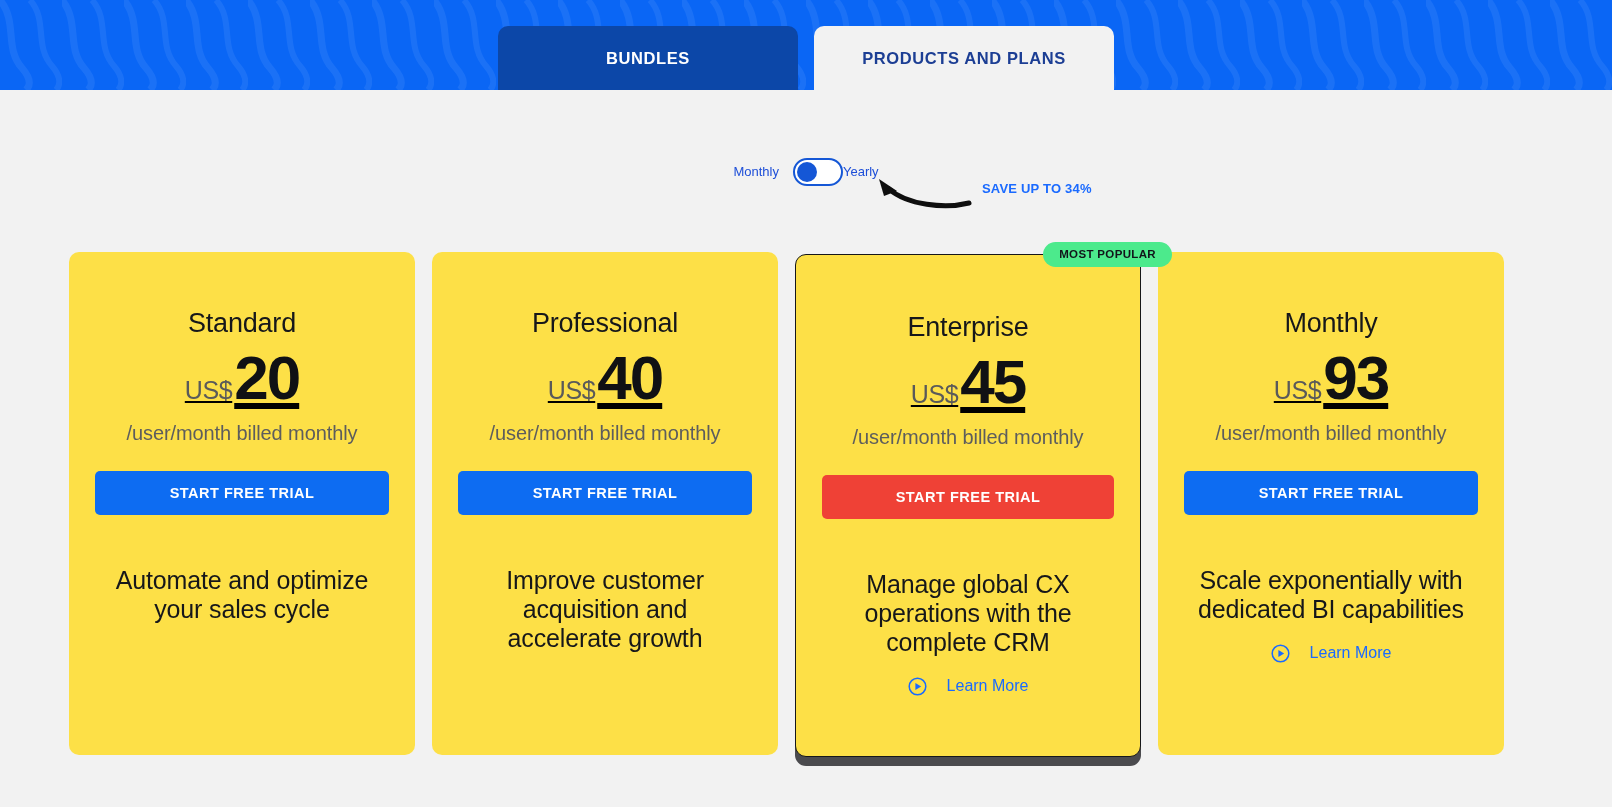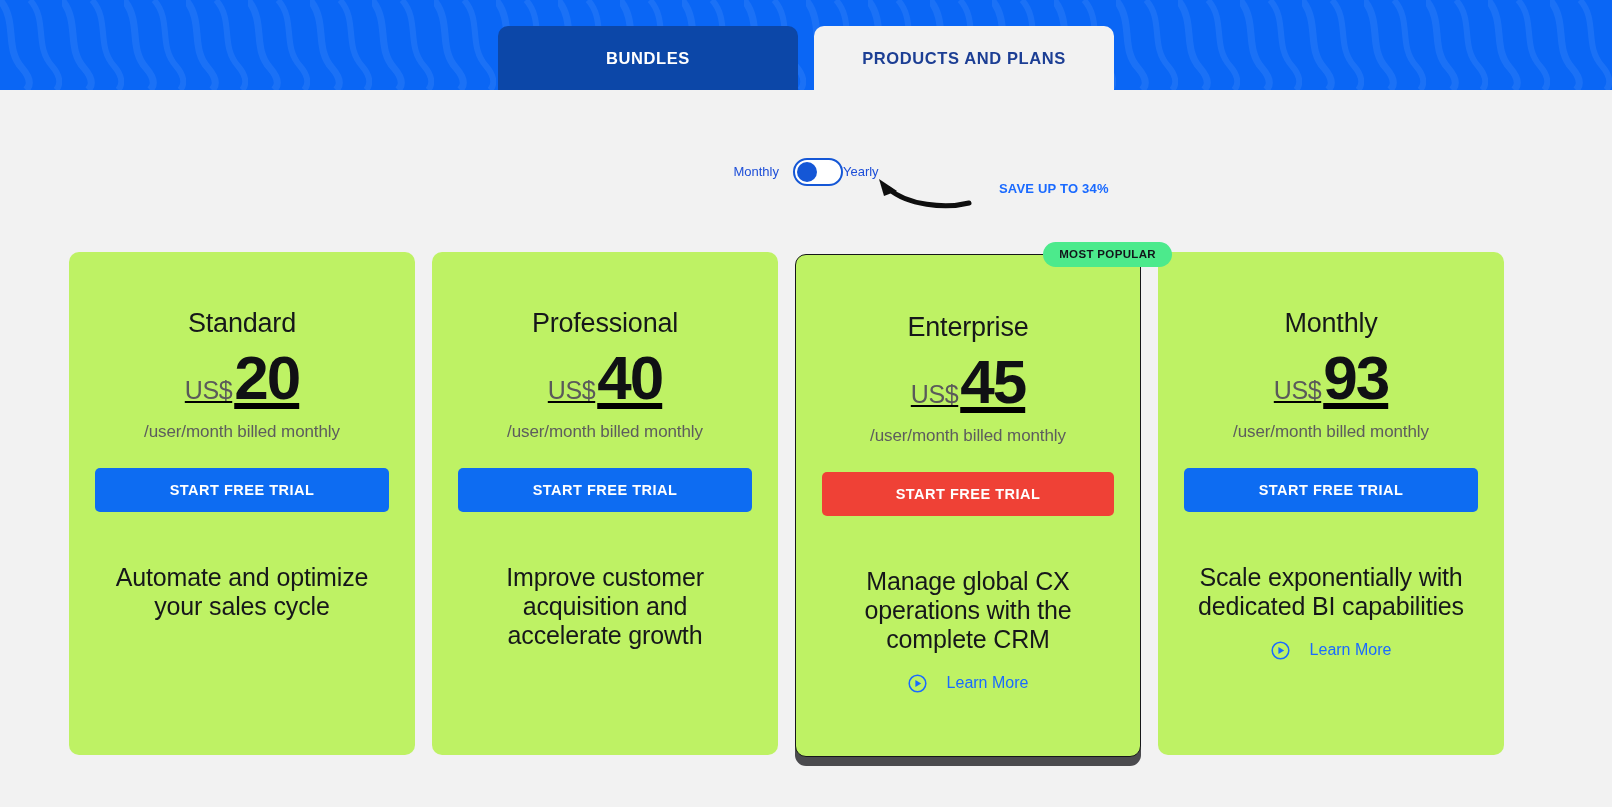--- a/index.html
+++ b/index.html
@@ -99,21 +99,21 @@
     position: absolute;
     width: 20px; height: 20px;
     border-radius: 50%;
     background: #1557d6;
     top: 2px; left: 2px;
   }
 
   .save-text {
     position: absolute;
     top: 26px;
-    left: 156px;
+    left: 139px;
     font-size: 13px;
     font-weight: bold;
     color: #1a6aff;
     letter-spacing: 0.2px;
     white-space: nowrap;
   }
   .curve-arrow {
     position: absolute;
     top: 14px;
     left: 16px;
@@ -128,21 +128,21 @@
     top: 252px;
     left: 69px;
     width: 1475px;
     display: flex;
     gap: 17px;
     align-items: flex-start;
   }
 
   .card {
     width: 346px;
-    background: #bef264;
+    background: #fde047;
     border-radius: 10px;
     padding: 56px 26px 0 26px;
     height: 503px;
     text-align: center;
     position: relative;
   }
   .card.featured {
     width: 346px;
     border: 1.6px solid #16171a;
     border-radius: 11px;
@@ -191,21 +191,21 @@
   }
   .price-val {
     font-size: 62px;
     font-weight: bold;
     color: #101114;
     line-height: 0.95;
     letter-spacing: -2px;
   }
 
   .billing-note {
-    font-size: 17px;
+    font-size: 20px;
     color: #5d5d5d;
     margin-bottom: 26px;
     letter-spacing: -0.1px;
   }
 
   .cta {
     display: block;
     width: 100%;
     height: 44px;
     border: none;

